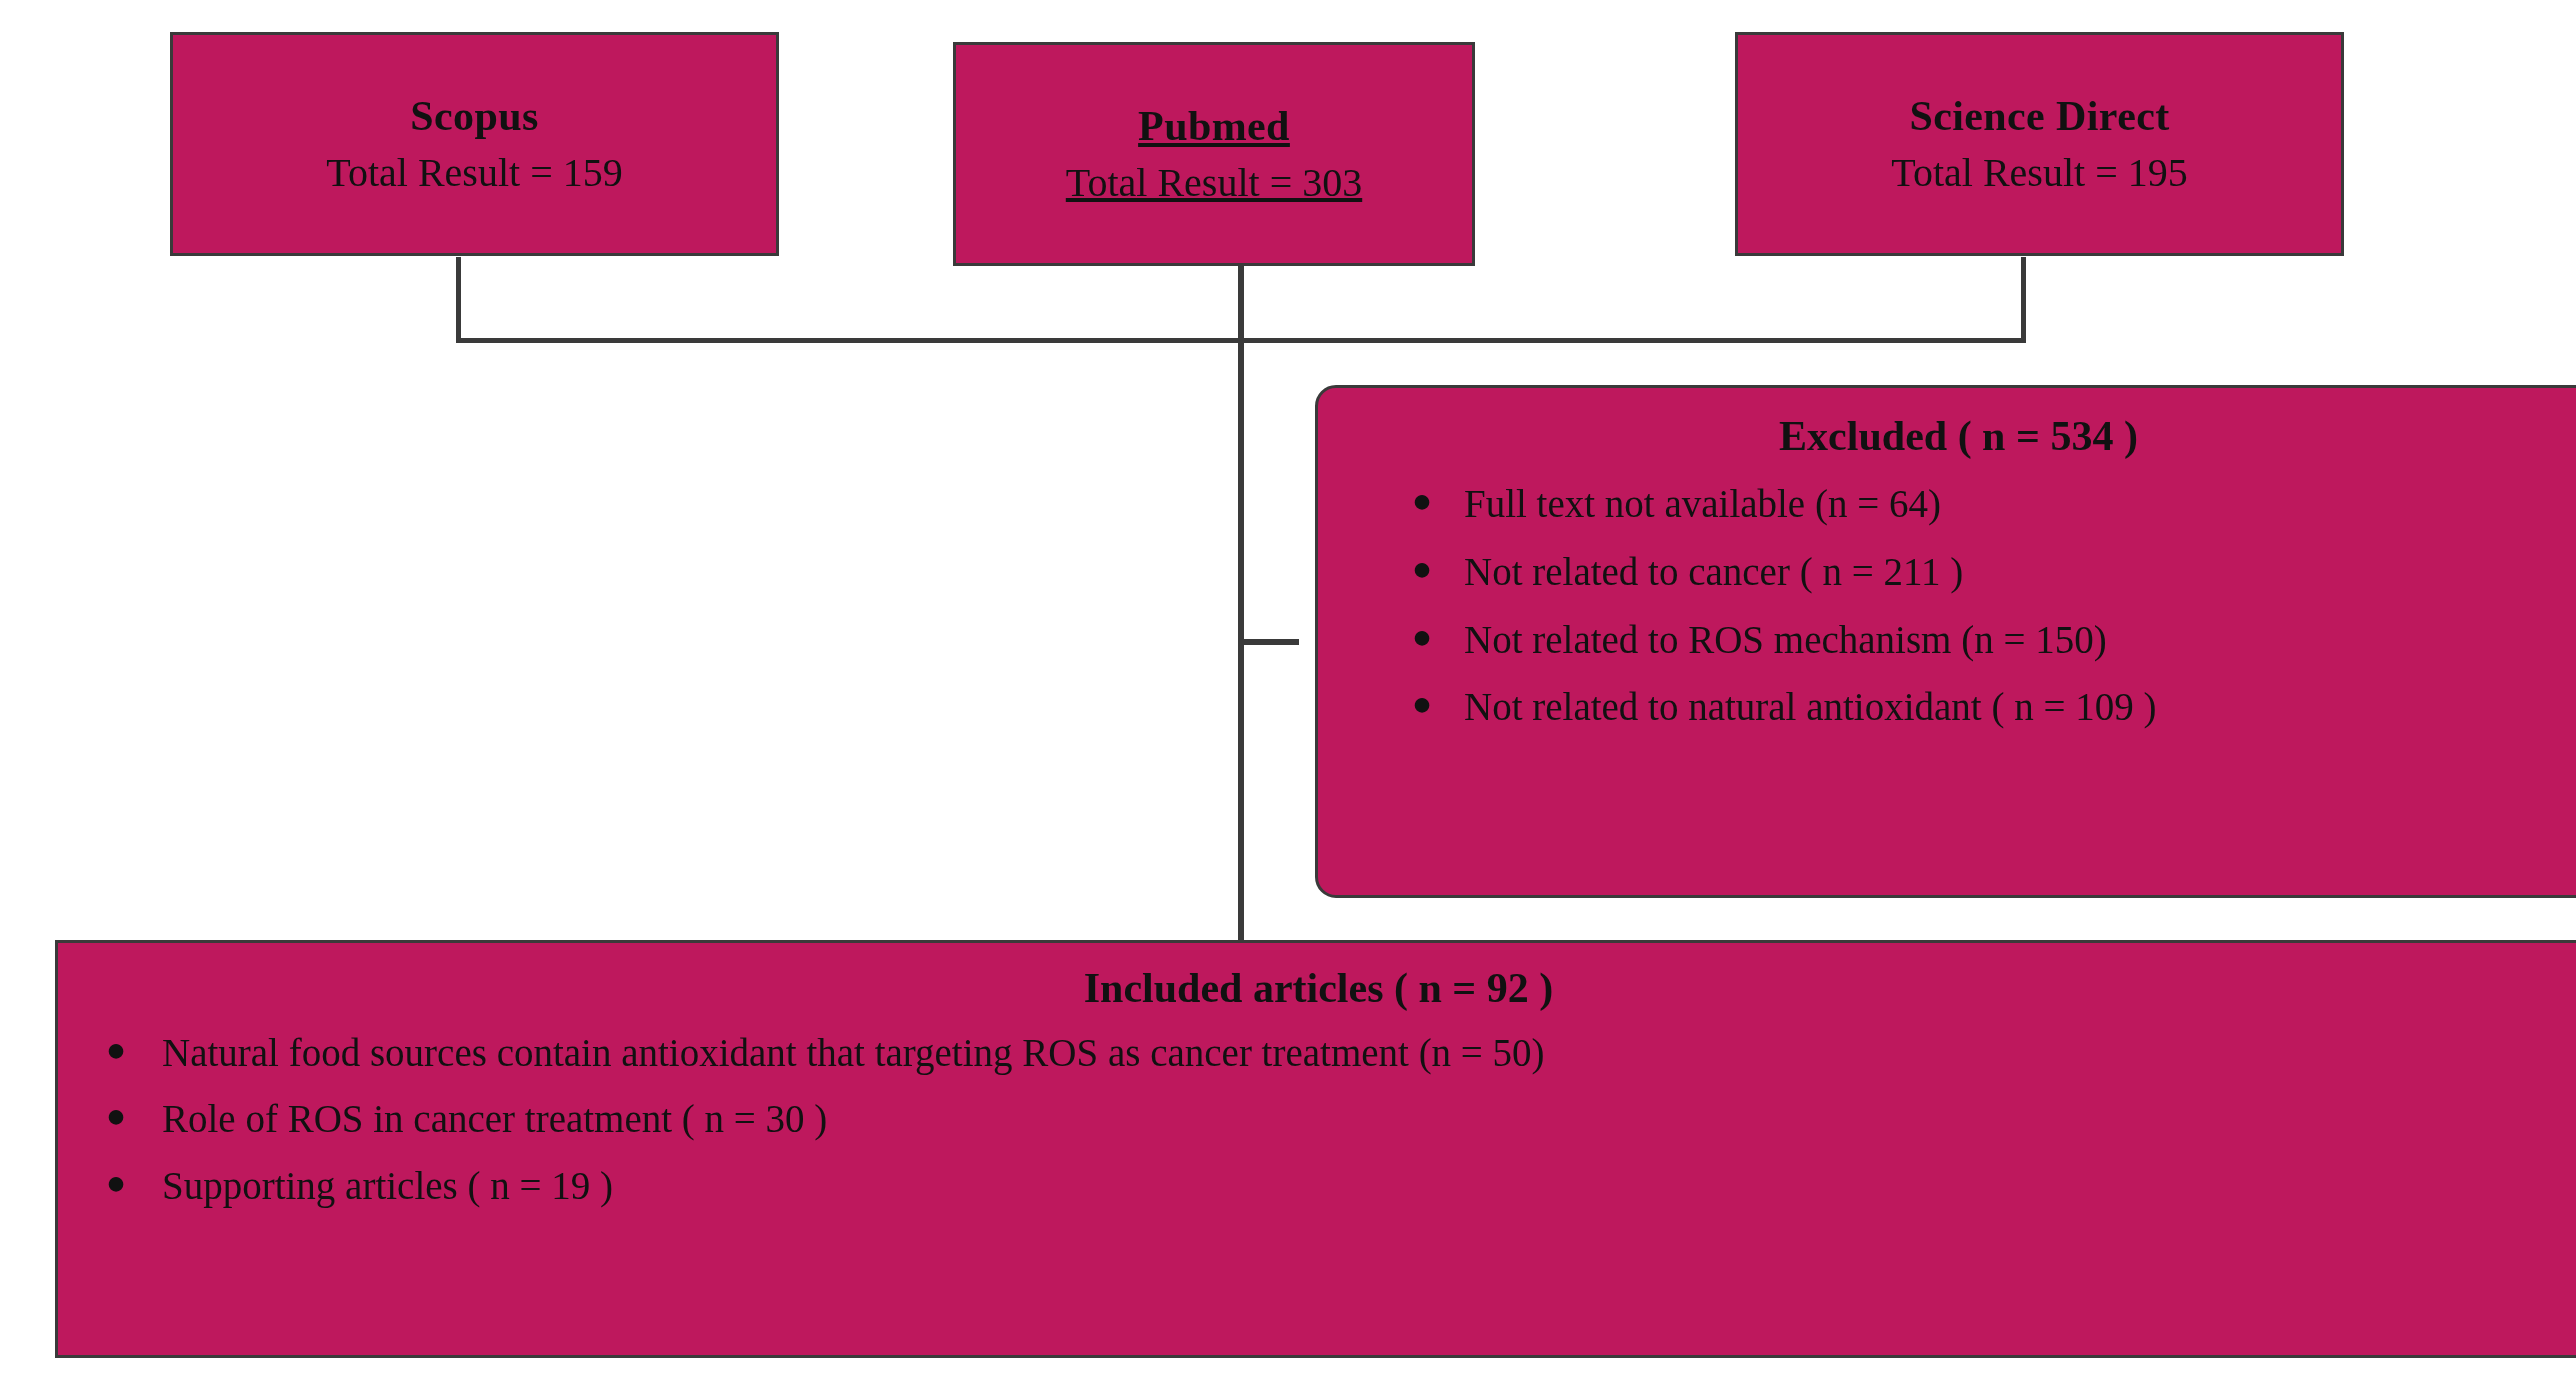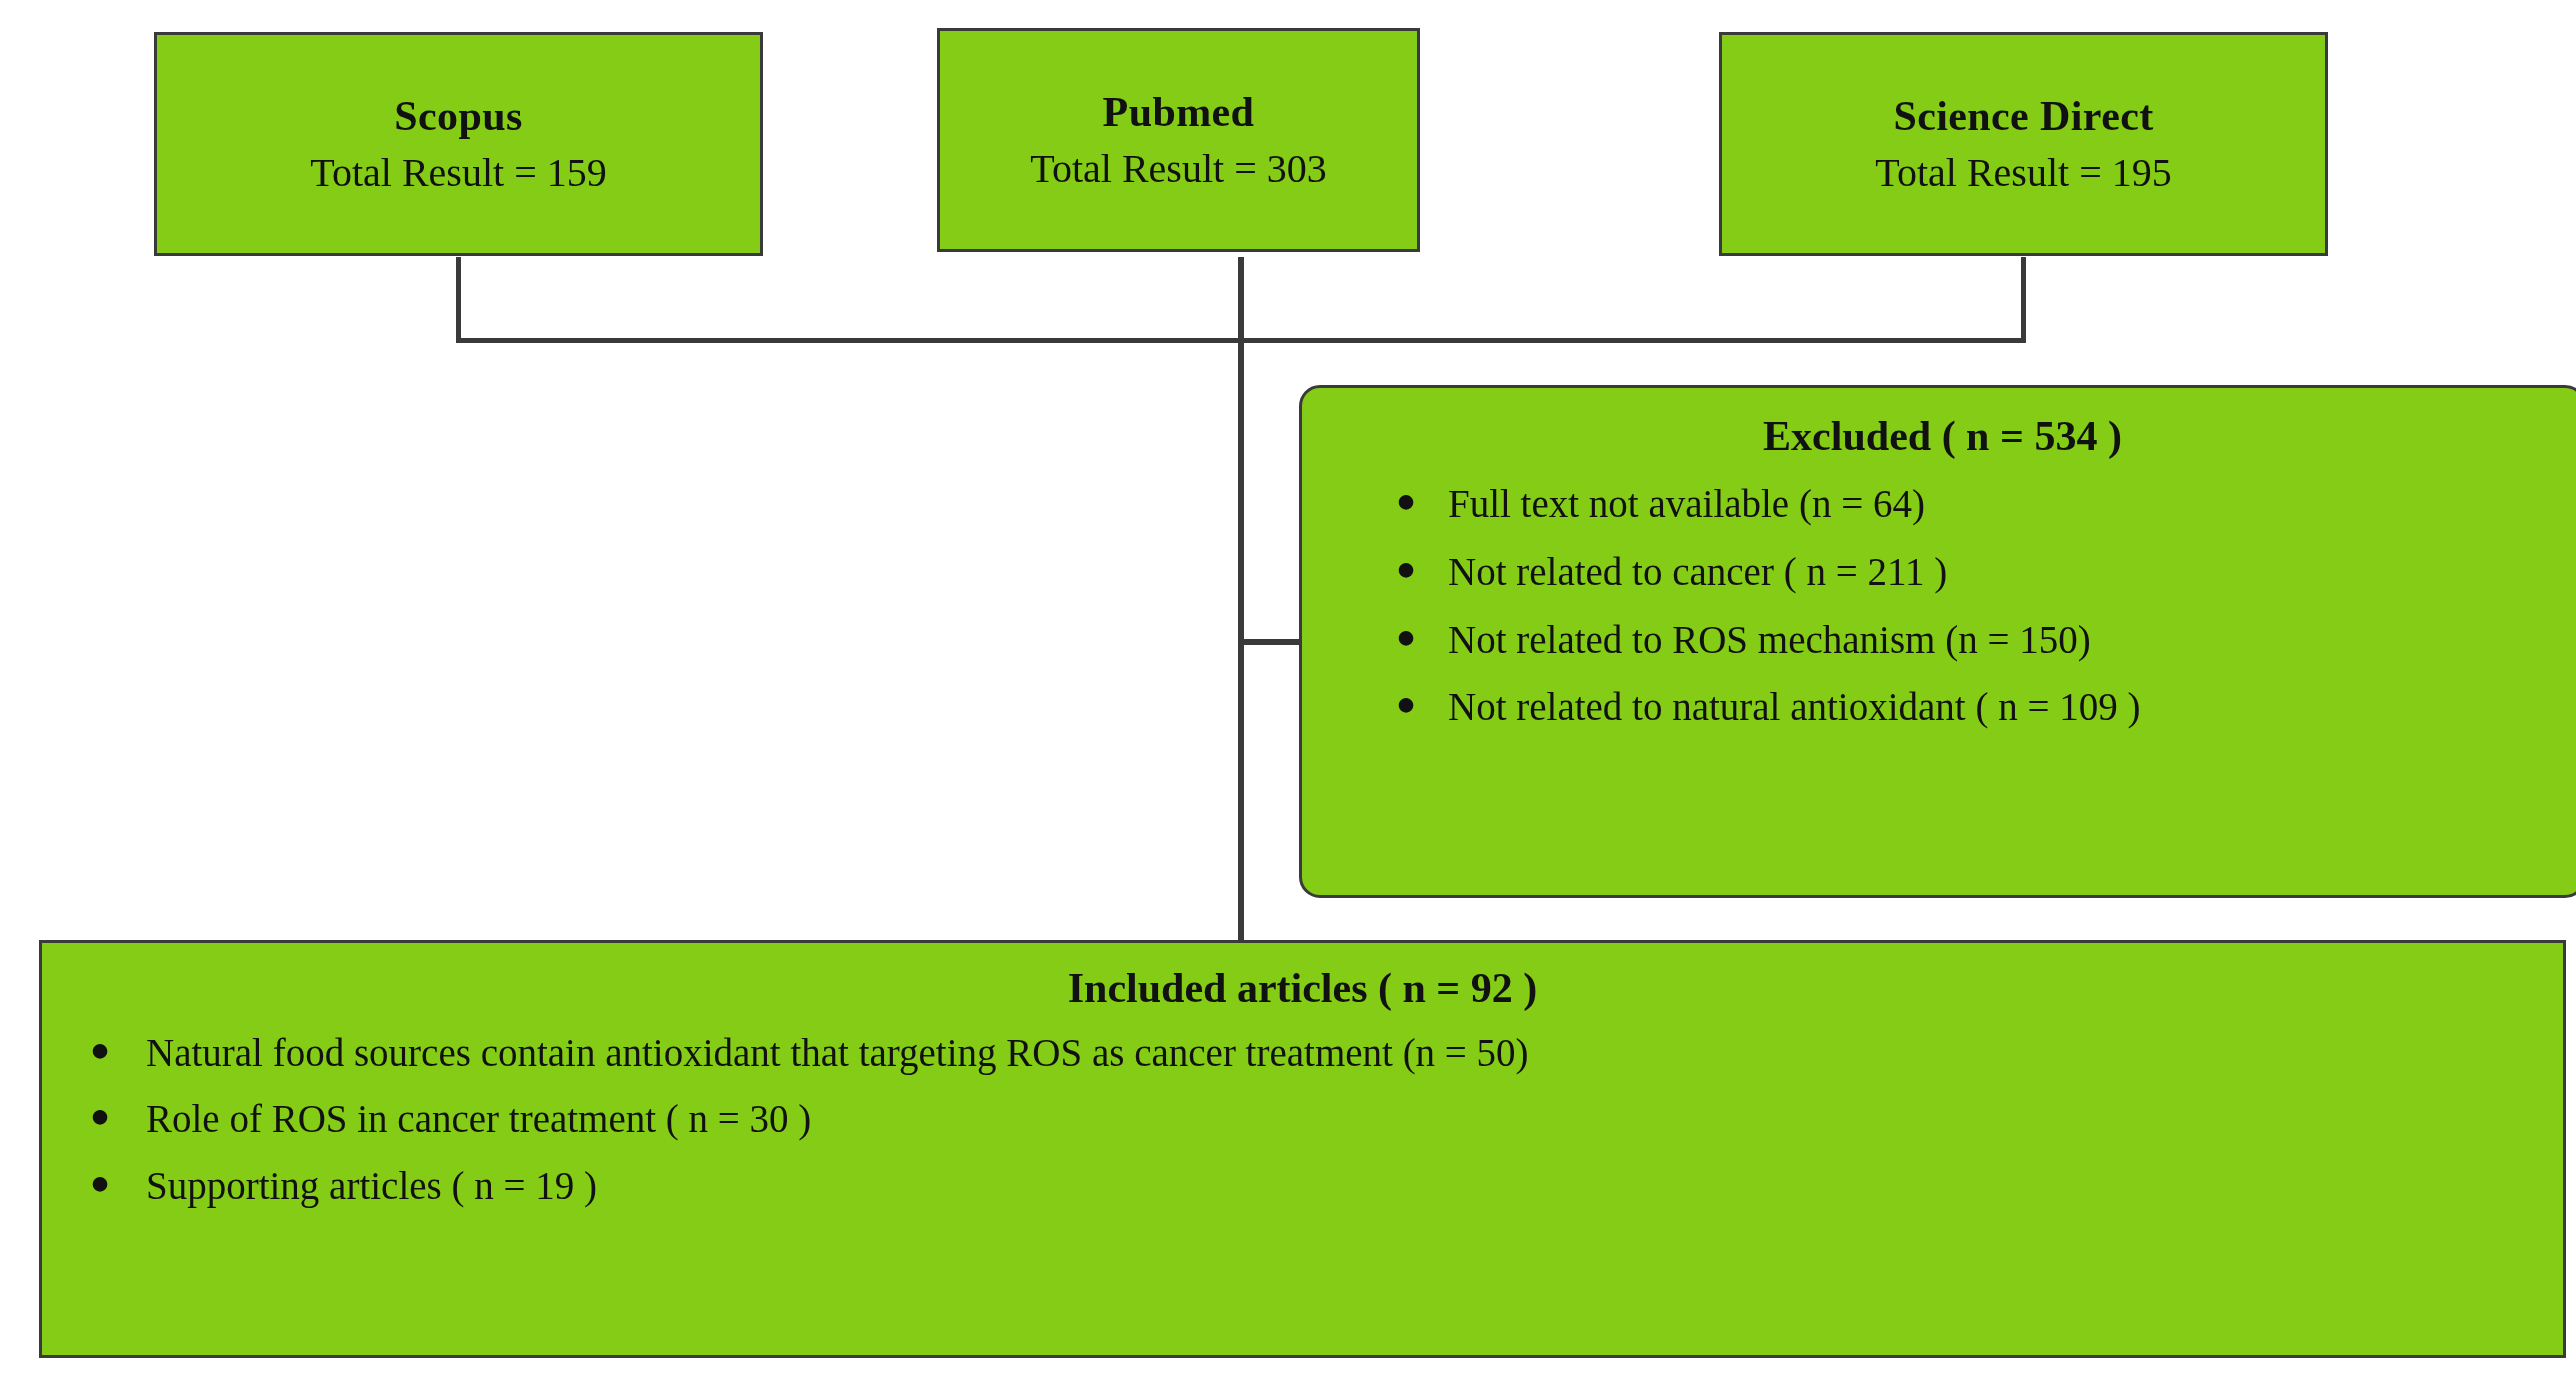--- a/index.html
+++ b/index.html
@@ -27,23 +27,24 @@
     left: 0;
     top: 0;
     width: 2576px;
     height: 1396px;
     z-index: 1;
   }
 
   .node {
     position: absolute;
     box-sizing: border-box;
-    background: #84cc16;
+    background: #be185d;
     border: 3.1px solid #3a3a3a;
     z-index: 2;
+    margin-left: 16px;
   }
 
   
   .source-box {
     display: flex;
     flex-direction: column;
     align-items: center;
     justify-content: center;
     text-align: center;
   }
@@ -142,21 +143,21 @@
 
       <line x1="1610" y1="833" x2="1685" y2="833"></line>
     </g>
   </svg>
 
   <div class="node source-box" id="source-box-0" style="left:154px; top:32px; width:609px; height:224px;">
     <div class="source-title">Scopus</div>
     <div class="source-count">Total Result = 159</div>
   </div>
 
-  <div class="node source-box" id="source-box-1" style="left:937px; top:28px; width:483px; height:224px;">
+  <div class="node source-box" id="source-box-1" style="left:937px; top:42px; width:522px; height:224px;text-decoration:underline;">
     <div class="source-title">Pubmed</div>
     <div class="source-count">Total Result = 303</div>
   </div>
 
   <div class="node source-box" id="source-box-2" style="left:1719px; top:32px; width:609px; height:224px;">
     <div class="source-title">Science Direct</div>
     <div class="source-count">Total Result = 195</div>
   </div>
 
   <div class="node" id="excluded-box">

